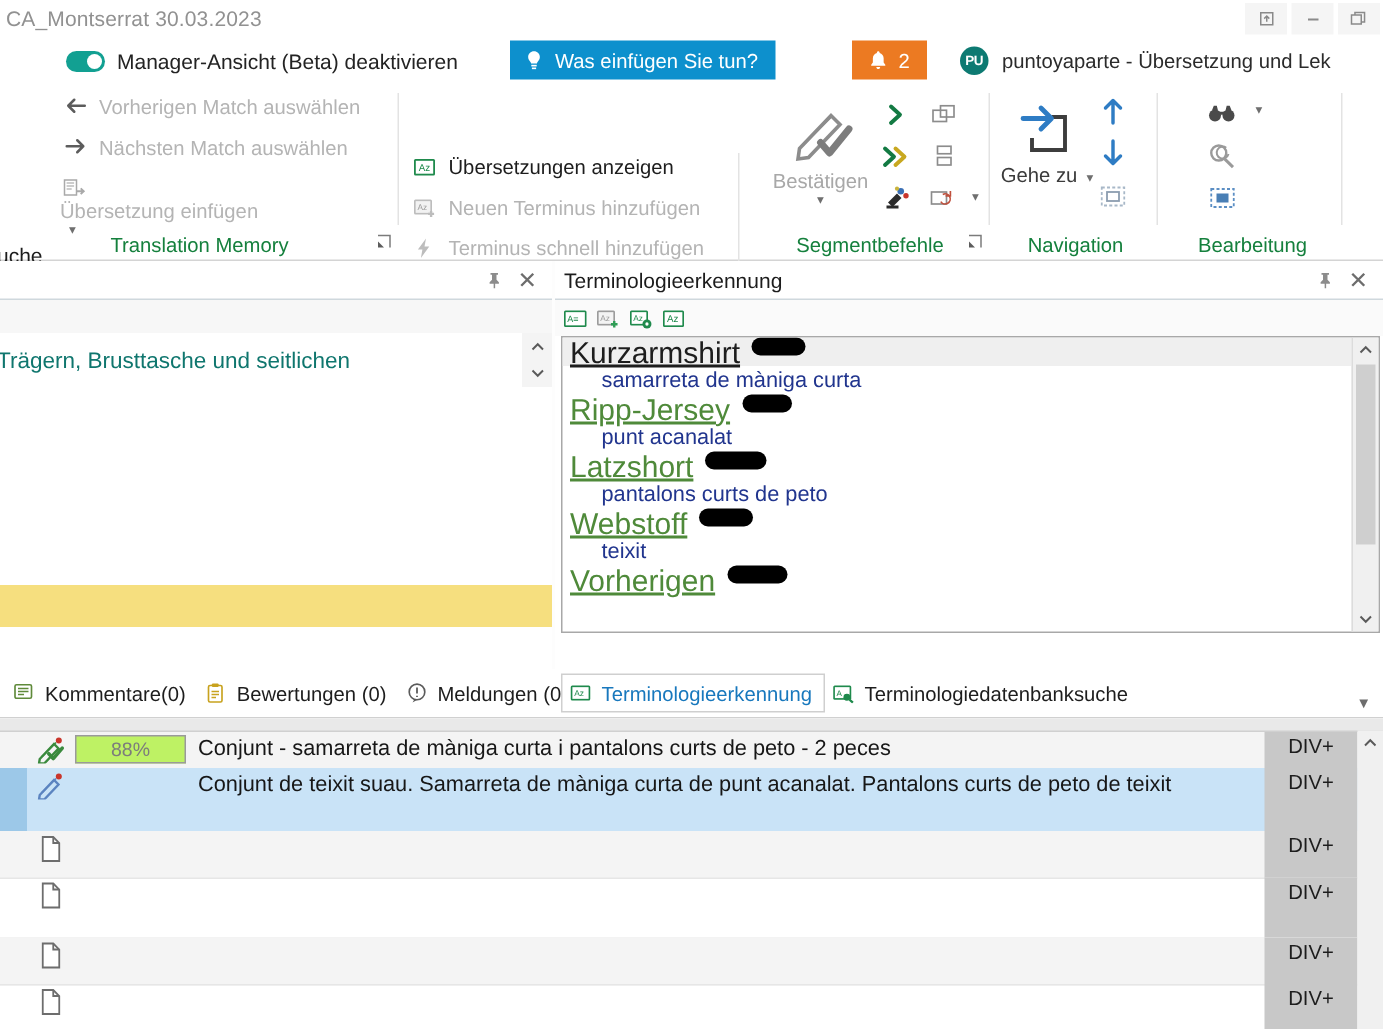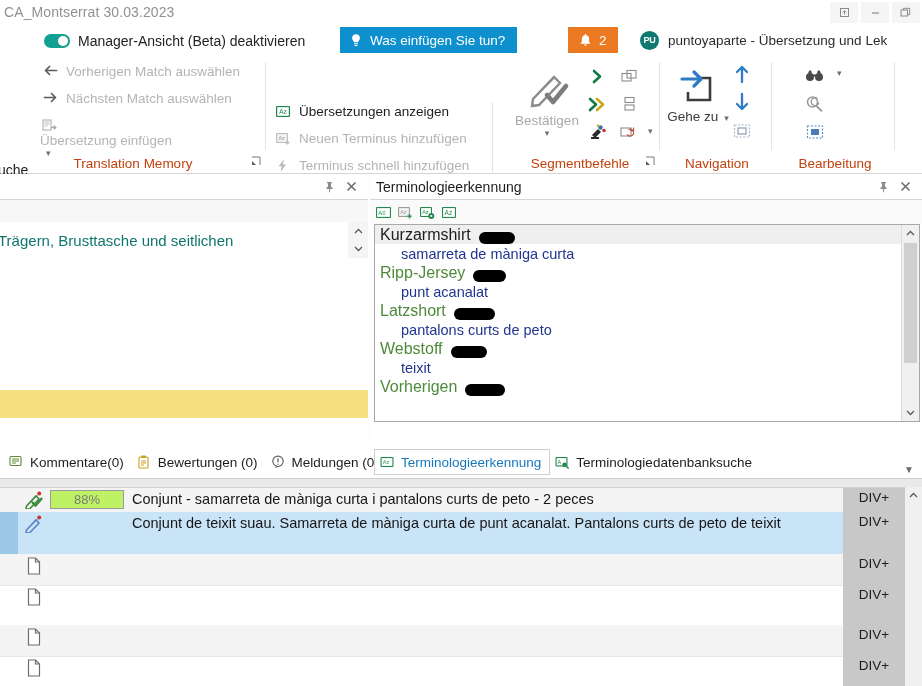--- a/index.html
+++ b/index.html
@@ -125,21 +125,21 @@
     background: #ffffff;
     border-bottom: 1px solid #d4d4d4;
   }
   .rgroup { position: absolute; top: 0; height: 117px; }
   .rgroup .glabel {
     position: absolute;
     bottom: 2px;
     width: 100%;
     text-align: center;
     font-size: 13.5px;
-    color: #c2410c;
+    color: #15803d;
   }
   .rgroup .gsep {
     position: absolute;
     right: 0; top: 6px;
     width: 1px; height: 88px;
     background: #e3e3e3;
   }
   .rgroup .dlg {
     position: absolute;
     bottom: 4px; right: 5px;
@@ -242,26 +242,27 @@
   
   .rp-listwrap {
     position: absolute; left: 4px; top: 50px;
     width: 544px; height: 196px;
     border: 1px solid #a8a8a8;
     background: #ffffff;
     overflow: hidden;
   }
   .rp-list { position: absolute; left: 0; top: 0; right: 18px; bottom: 0; overflow: hidden; }
   .term-src {
-    display: flex; align-items: flex-end;
+    display: flex; align-items: flex-start;
     height: 19px;
     padding-left: 5px;
-    font-size: 16px;
+    font-size: 20px;
     color: #4f8a3a;
     white-space: nowrap;
+    text-decoration: underline;
   }
   .term-src.first { background: #efefef; color: #1d1d1d; }
   .term-redact {
     display: inline-block;
     height: 12px;
     background: #000000;
     border-radius: 6px;
     margin-left: 8px;
     vertical-align: middle;
   }

